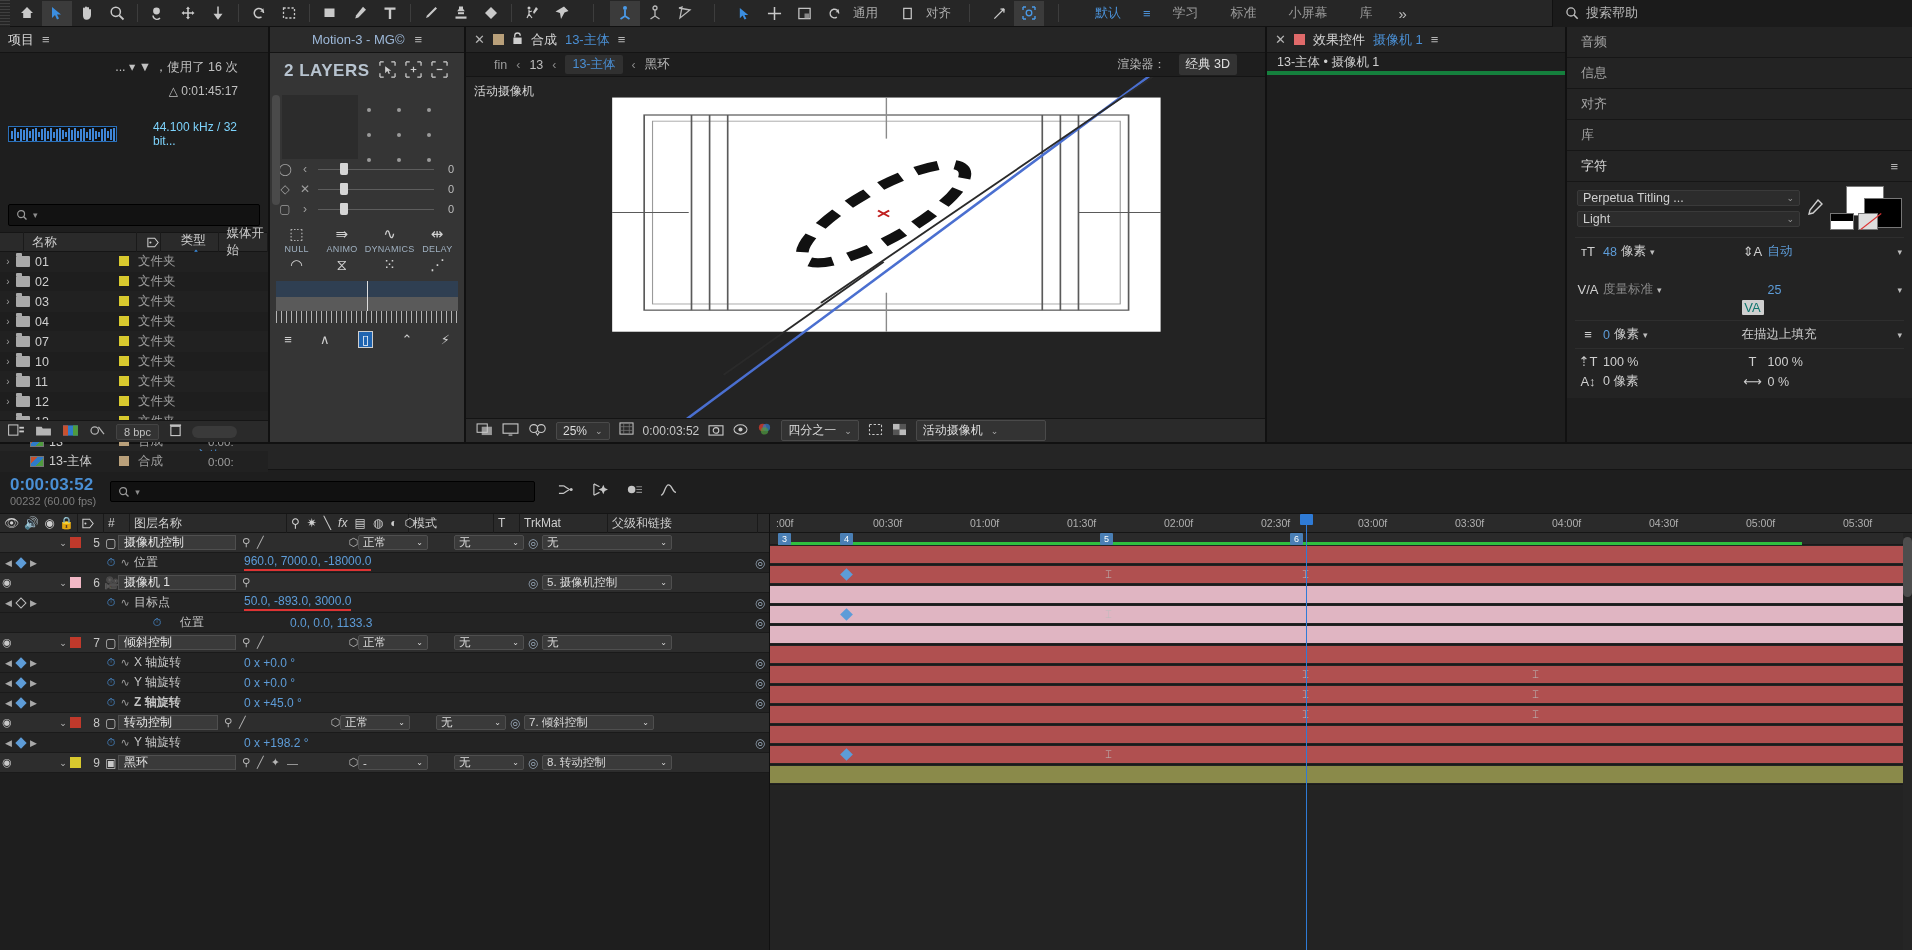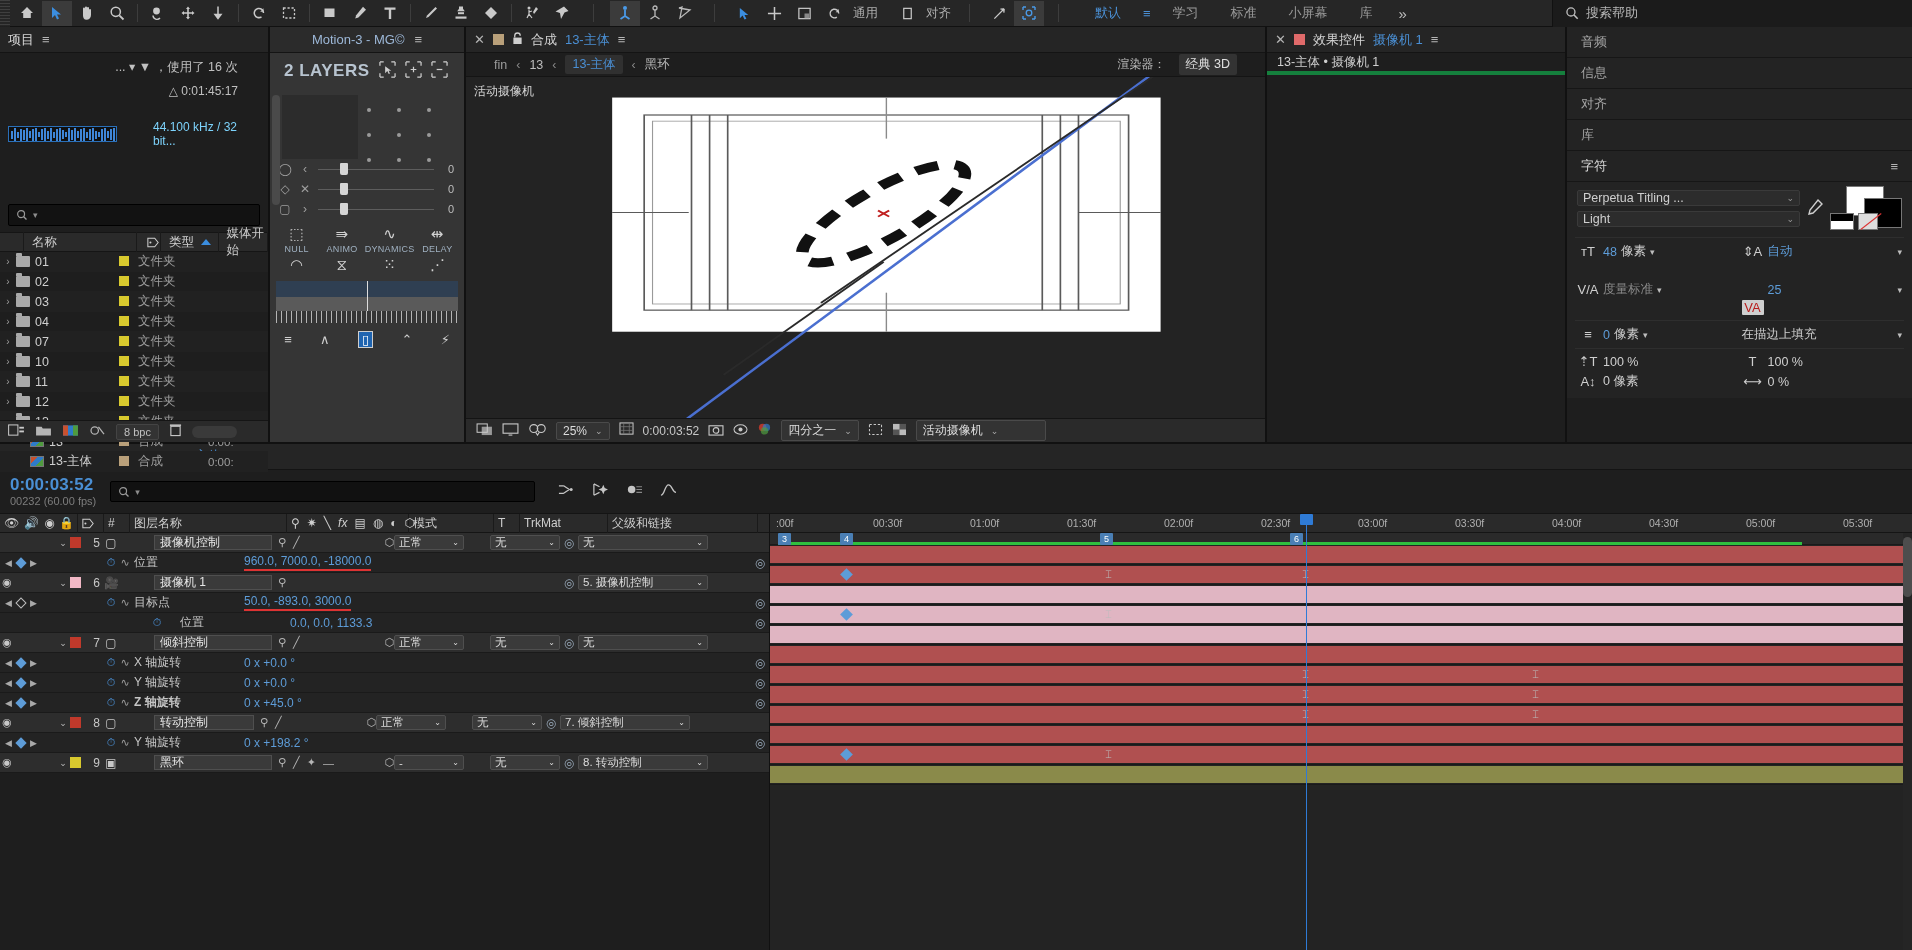--- a/index.html
+++ b/index.html
@@ -52,21 +52,21 @@
   .wave{ width:112px; height:16px; background:#101010; border:1px solid #2a6fb8;
      overflow:hidden; position:relative;}
   .wave i{ position:absolute; bottom:0; width:2px; background:#3f86d8;}
   .proj-meta{ color:#7dd3fc; font-size:12px;margin-left:28px;}
   .proj-search{ margin:6px 8px 0 8px; height:22px; background:#121212; border:1px solid #000;
     border-radius:2px; display:flex; align-items:center; padding:0 7px; gap:5px; color:#8d8d8d;}
   .col-head{ height:20px; background:#2a2a2a; display:flex; align-items:center;
      border-top:1px solid #151515; border-bottom:1px solid #151515; margin-top:6px; font-size:12.5px;}
   .col-head .c{ padding-left:8px; border-right:1px solid #1a1a1a; height:20px; display:flex;
      align-items:center; color:#cfcfcf;}
-  .c-name{ width:140px;} .c-tag{ width:28px; justify-content:center;} .c-type{ width:70px;}
+  .c-name{ width:140px;} .c-tag{ width:28px; justify-content:center;} .c-type{ width:70px;flex-direction:column;}
   .c-media{ width:60px; }
   .rowlist{ overflow:hidden; }
   .prow{ height:20px; display:flex; align-items:center; font-size:12.5px; color:#cfcfcf;
      border-bottom:1px solid #212121;}
   .prow:nth-child(odd){ background:#212121; }
   .prow .tw{ width:16px; text-align:center; color:#9b9b9b; font-size:10px;}
   .folder-ic{ width:14px;height:11px;background:#a9a9a9;border-radius:1px; position:relative; margin-right:5px;}
   .folder-ic:before{ content:""; position:absolute; top:-3px; left:0; width:6px;height:3px;background:#a9a9a9;border-radius:1px 1px 0 0;}
   .comp-ic{ width:14px;height:11px; margin-right:5px; background:linear-gradient(135deg,#c8512f 0 33%,#2f7bc8 33% 66%,#4f9b3f 66% 100%); border:1px solid #777;}
   .pname{ flex:1; }
@@ -177,21 +177,21 @@
   .lhead .seg{ display:flex; align-items:center; height:19px; border-right:1px solid #1a1a1a; padding:0 4px; gap:5px;}
   .lr{ display:flex; align-items:center; height:20px; font-size:12px; border-bottom:1px solid #1a1a1a;
     position:relative;}
   .lr.layer{ background:#2d2d2d; }
   .lr.prop{ background:#232323; }
   .eye{ width:14px; text-align:center; color:#c9c9c9; font-size:11px;}
   .cellw{ width:14px; }
   .numc{ width:20px; text-align:right; color:#c8c8c8; padding-right:4px;}
   .colorchip{ width:11px;height:11px; margin-right:3px;}
   .lname{ background:#3a3a3a; border:1px solid #4f4f4f; padding:0 5px; height:15px;
-     display:flex; align-items:center; color:#e6e6e6; font-size:12px;margin-left:36px;}
+     display:flex; align-items:center; color:#e6e6e6; font-size:12px;}
   .modebox{ width:70px;height:15px;background:#3a3a3a;border:1px solid #4f4f4f;border-radius:2px;
      display:flex;align-items:center;justify-content:space-between;padding:0 4px;color:#dcdcdc;font-size:11.5px;}
   .trkbox{ width:70px;height:15px;background:#3a3a3a;border:1px solid #4f4f4f;border-radius:2px;
      display:flex;align-items:center;justify-content:space-between;padding:0 4px;color:#dcdcdc;font-size:11.5px;}
   .parbox{ width:130px;height:15px;background:#3a3a3a;border:1px solid #4f4f4f;border-radius:2px;
      display:flex;align-items:center;justify-content:space-between;padding:0 4px;color:#dcdcdc;font-size:11.5px;}
   .pnm{ color:#c5c5c5; padding-left:2px;}
   .pval{ color:#5d9cd8; font-size:12px;}
   .uline{ border-bottom:2px solid #d33; padding-bottom:1px;}
   .kf-nav{ display:flex; align-items:center; gap:5px; width:46px; padding-left:5px; color:#a9a9a9; font-size:9px;}
@@ -914,21 +914,21 @@
           </span>
         </div>
 
         <div class="cprop">
           <span class="half">
             <span class="ci">V/A</span>
             <span class="gunit">度量标准</span>
             <span class="dd">▾</span>
           </span>
           <span class="half">
-            <span class="ci" style="background:#cfcfcf;color:#b91c1c;border-radius:1px;margin-top:36px;">VA</span>
+            <span class="ci" style="background:#cfcfcf;color:#0f766e;border-radius:1px;margin-top:36px;">VA</span>
             <span class="num">25</span>
             <span class="dd" style="margin-left:auto">▾</span>
           </span>
         </div>
 
         <div class="crule"></div>
 
         <div class="cprop">
           <span class="half">
             <span class="ci">≡</span>

